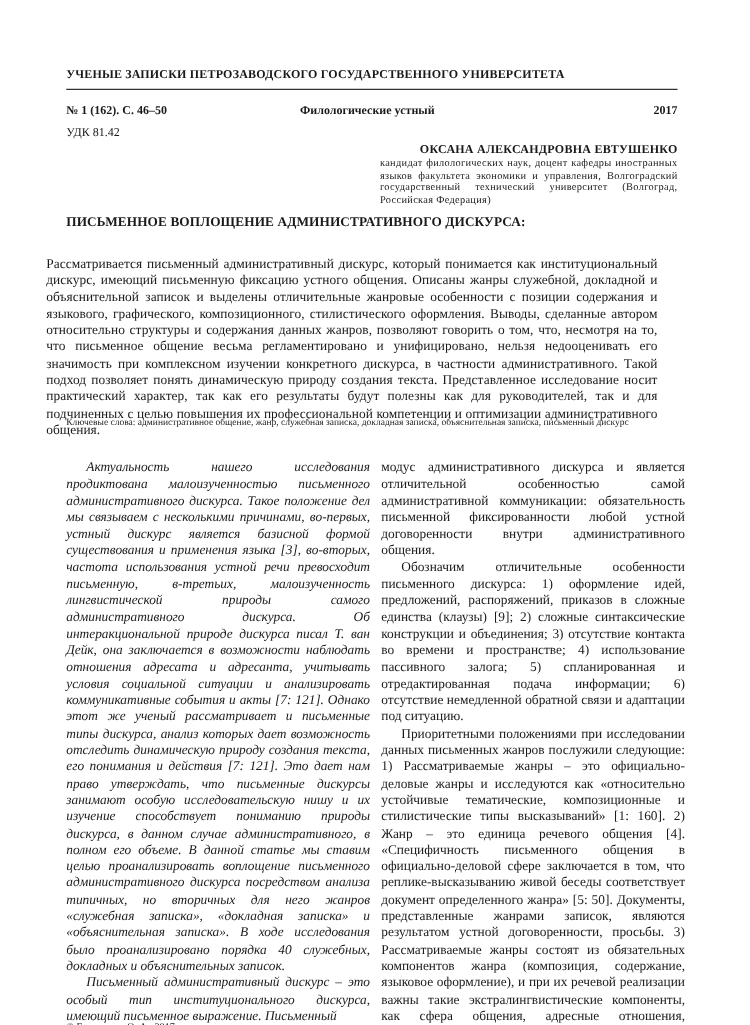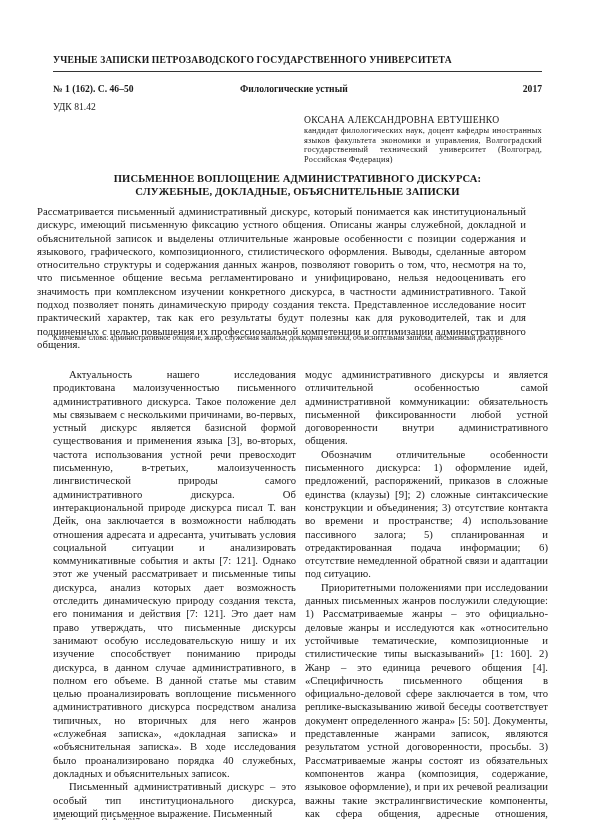--- a/index.html
+++ b/index.html
@@ -13,40 +13,40 @@
     font-weight: bold; font-size: 9.6px; letter-spacing: 0.15px; white-space: nowrap;
   }
   .rule { left: 53px; width: 489px; top: 71px; height: 0; border-top: 1px solid #333; }
   .issue-row {
     left: 53px; width: 489px; top: 83px; display: flex; justify-content: space-between;
     font-weight: bold; font-size: 9.6px;
   }
   .issue-row .section { position: absolute; left: 187px; }
   .udk { left: 53px; top: 101px; font-size: 9.6px; }
   .author-block { left: 304px; width: 238px; top: 114px; font-size: 8.3px; line-height: 9.6px; }
-  .author-name { font-weight: normal; font-size: 9.6px; line-height: 12px; letter-spacing: 0.2px; }
+  .author-name { text-align: right; font-weight: bold; font-size: 9.6px; line-height: 12px; letter-spacing: 0.2px; }
   .author-affil { text-align: justify; letter-spacing: 0.25px; }
   .author-email { font-style: italic; }
   .paper-title {
-    left: 53px; width: 489px; top: 172px; text-align: center; font-weight: bold;
+    left: 53px; width: 489px; top: 172px; text-align: left; font-weight: bold;
     font-size: 10.6px; line-height: 13px; letter-spacing: 0.1px;
   }
   .abstract {
     left: 37px; width: 489px; top: 205px; font-size: 10.7px; line-height: 13.3px;
     text-align: justify; letter-spacing: 0.05px;
   }
   .keywords {
     left: 53px; width: 489px; top: 333px; font-size: 7.6px; line-height: 9.8px; text-align: justify;
   }
   .col {
     top: 368px; width: 243px; font-size: 10.7px; line-height: 13.3px; text-align: justify;
   }
   .col p { margin: 0; text-indent: 16px; }
   .col p.cont { text-indent: 0; }
-  .col-left { left: 53px; }
+  .col-left { left: 53px; font-style: italic; }
   .col-right { left: 305px; }
   .copyright { left: 53px; top: 769px; font-size: 8.2px; margin-top: 48px; }
 </style>
 </head>
 <body>
 
 <div class="abs journal-title">УЧЕНЫЕ ЗАПИСКИ ПЕТРОЗАВОДСКОГО ГОСУДАРСТВЕННОГО УНИВЕРСИТЕТА</div>
 <div class="abs rule"></div>
 <div class="abs issue-row">
   <span>№ 1 (162). С. 46–50</span>
@@ -55,30 +55,29 @@
 </div>
 <div class="abs udk">УДК 81.42</div>
 
 <div class="abs author-block">
   <div class="author-name">ОКСАНА АЛЕКСАНДРОВНА ЕВТУШЕНКО</div>
   <div class="author-affil">кандидат филологических наук, доцент кафедры иностранных языков факультета экономики и управления, Волгоградский государственный технический университет (Волгоград, Российская Федерация)</div>
 </div>
 
 <div class="abs paper-title">
   <div>ПИСЬМЕННОЕ ВОПЛОЩЕНИЕ АДМИНИСТРАТИВНОГО ДИСКУРСА:</div>
-  <div>СЛУЖЕБНЫЕ, ДОКЛАДНЫЕ, ОБЪЯСНИТЕЛЬНЫЕ ЗАПИСКИ</div>
 </div>
 
 <div class="abs abstract">Рассматривается письменный административный дискурс, который понимается как институциональный дискурс, имеющий письменную фиксацию устного общения. Описаны жанры служебной, докладной и объяснительной записок и выделены отличительные жанровые особенности с позиции содержания и языкового, графического, композиционного, стилистического оформления. Выводы, сделанные автором относительно структуры и содержания данных жанров, позволяют говорить о том, что, несмотря на то, что письменное общение весьма регламентировано и унифицировано, нельзя недооценивать его значимость при комплексном изучении конкретного дискурса, в частности административного. Такой подход позволяет понять динамическую природу создания текста. Представленное исследование носит практический характер, так как его результаты будут полезны как для руководителей, так и для подчиненных с целью повышения их профессиональной компетенции и оптимизации административного общения.</div>
 <div class="abs keywords">Ключевые слова: административное общение, жанр, служебная записка, докладная записка, объяснительная записка, письменный дискурс</div>
 
 <div class="abs col col-left">
   <p>Актуальность нашего исследования продиктована малоизученностью письменного административного дискурса. Такое положение дел мы связываем с несколькими причинами, во-первых, устный дискурс является базисной формой существования и применения языка [3], во-вторых, частота использования устной речи превосходит письменную, в-третьих, малоизученность лингвистической природы самого административного дискурса. Об интеракциональной природе дискурса писал Т. ван Дейк, она заключается в возможности наблюдать отношения адресата и адресанта, учитывать условия социальной ситуации и анализировать коммуникативные события и акты [7: 121]. Однако этот же ученый рассматривает и письменные типы дискурса, анализ которых дает возможность отследить динамическую природу создания текста, его понимания и действия [7: 121]. Это дает нам право утверждать, что письменные дискурсы занимают особую исследовательскую нишу и их изучение способствует пониманию природы дискурса, в данном случае административного, в полном его объеме. В данной статье мы ставим целью проанализировать воплощение письменного административного дискурса посредством анализа типичных, но вторичных для него жанров «служебная записка», «докладная записка» и «объяснительная записка». В ходе исследования было проанализировано порядка 40 служебных, докладных и объяснительных записок.</p>
   <p>Письменный административный дискурс – это особый тип институционального дискурса, имеющий письменное выражение. Письменный</p>
 </div>
 
 <div class="abs col col-right">
-  <p class="cont">модус административного дискурсы и является отличительной особенностью самой административной коммуникации: обязательность письменной фиксированности любой устной договоренности внутри административного общения.</p>
+  <p class="cont">модус административного дискурса и является отличительной особенностью самой административной коммуникации: обязательность письменной фиксированности любой устной договоренности внутри административного общения.</p>
   <p>Обозначим отличительные особенности письменного дискурса: 1) оформление идей, предложений, распоряжений, приказов в сложные единства (клаузы) [9]; 2) сложные синтаксические конструкции и объединения; 3) отсутствие контакта во времени и пространстве; 4) использование пассивного залога; 5) спланированная и отредактированная подача информации; 6) отсутствие немедленной обратной связи и адаптации под ситуацию.</p>
   <p>Приоритетными положениями при исследовании данных письменных жанров послужили следующие: 1) Рассматриваемые жанры – это официально-деловые жанры и исследуются как «относительно устойчивые тематические, композиционные и стилистические типы высказываний» [1: 160]. 2) Жанр – это единица речевого общения [4]. «Специфичность письменного общения в официально-деловой сфере заключается в том, что реплике-высказыванию живой беседы соответствует документ определенного жанра» [5: 50]. Документы, представленные жанрами записок, являются результатом устной договоренности, просьбы. 3) Рассматриваемые жанры состоят из обязательных компонентов жанра (композиция, содержание, языковое оформление), и при их речевой реализации важны такие экстралингвистические компоненты, как сфера общения, адресные отношения, содержание.</p>
 </div>
 
 <div class="abs copyright">© Евтушенко О. А., 2017</div>
 
 </body></html>

